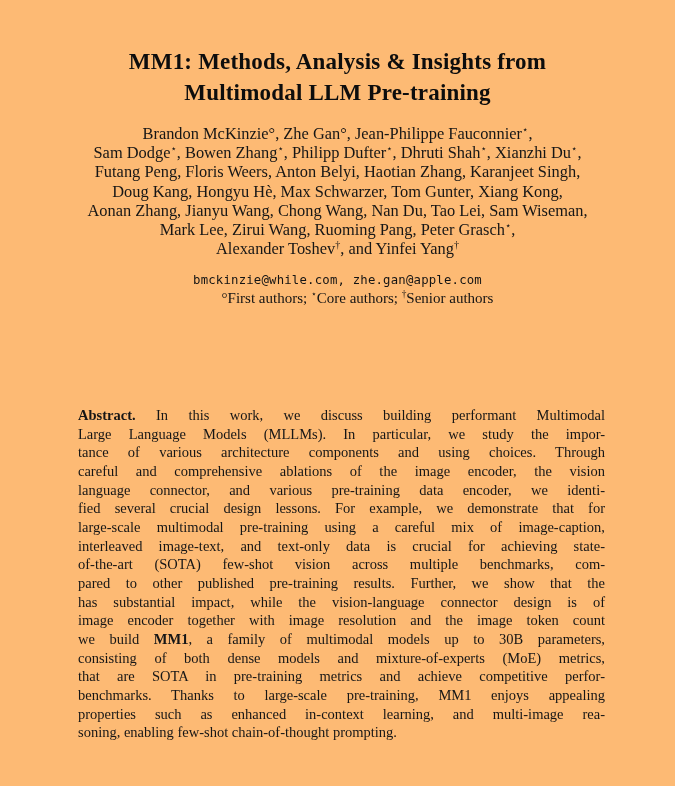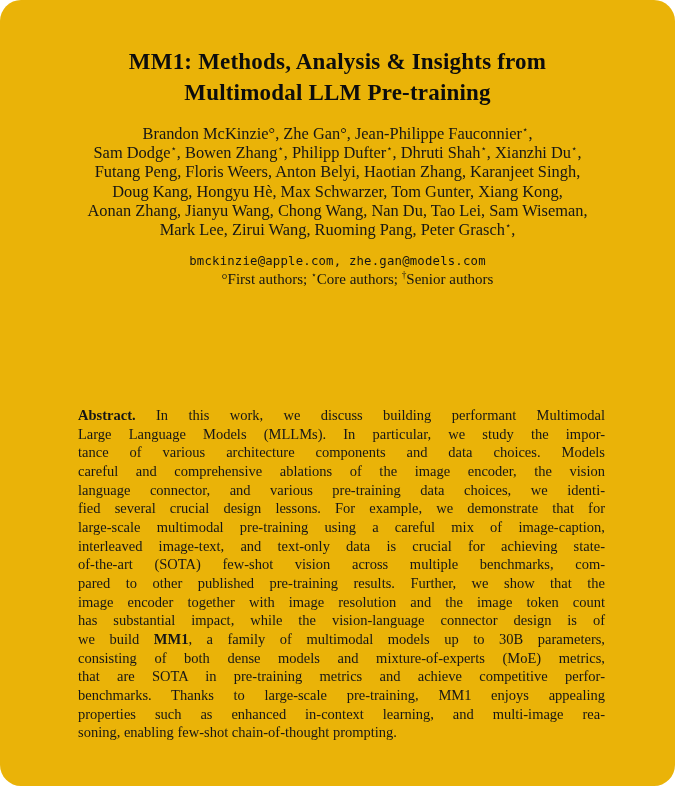--- a/index.html
+++ b/index.html
@@ -6,23 +6,22 @@
   html, body { background: #ffffff; }
   body {
     width: 675px; height: 786px;
     font-family: "Liberation Serif", serif;
     color: #141414;
     -webkit-font-smoothing: antialiased;
   }
   .page {
     position: relative;
     width: 675px; height: 786px;
-    background: #eab308;
+    background: #fdba74;
     overflow: hidden;
-    border-radius: 21px;
   }
   .title-block {
     padding-top: 46px;
     text-align: center;
     font-weight: bold;
     font-size: 23px;
     line-height: 31px;
     letter-spacing: 0.2px;
     color: #0d0d0d;
   }
@@ -85,40 +84,41 @@
     <div>Multimodal LLM Pre-training</div>
   </div>
 
   <div class="authors-block">
       <div class="">Brandon McKinzie°, Zhe Gan°, Jean-Philippe Fauconnier<sup>⋆</sup>,</div>
       <div class="">Sam Dodge<sup>⋆</sup>, Bowen Zhang<sup>⋆</sup>, Philipp Dufter<sup>⋆</sup>, Dhruti Shah<sup>⋆</sup>, Xianzhi Du<sup>⋆</sup>,</div>
       <div class="">Futang Peng, Floris Weers, Anton Belyi, Haotian Zhang, Karanjeet Singh,</div>
       <div class="">Doug Kang, Hongyu Hè, Max Schwarzer, Tom Gunter, Xiang Kong,</div>
       <div class="">Aonan Zhang, Jianyu Wang, Chong Wang, Nan Du, Tao Lei, Sam Wiseman,</div>
       <div class="">Mark Lee, Zirui Wang, Ruoming Pang, Peter Grasch<sup>⋆</sup>,</div>
+      <div class=" last-line">Alexander Toshev<sup>†</sup>, and Yinfei Yang<sup>†</sup></div>
     </div>
 
   <div class="affiliation-block">
-    <div class="emails-line">bmckinzie@apple.com, zhe.gan@models.com</div>
+    <div class="emails-line">bmckinzie@while.com, zhe.gan@apple.com</div>
     <div class="footnote-line">°First authors; <sup>⋆</sup>Core authors; <sup>†</sup>Senior authors</div>
   </div>
 
   <div class="abstract-block">
       <div class="jline"><b>Abstract.</b> In this work, we discuss building performant Multimodal</div>
       <div class="jline">Large Language Models (MLLMs). In particular, we study the impor-</div>
-      <div class="jline">tance of various architecture components and data choices. Models</div>
+      <div class="jline">tance of various architecture components and using choices. Through</div>
       <div class="jline">careful and comprehensive ablations of the image encoder, the vision</div>
-      <div class="jline">language connector, and various pre-training data choices, we identi-</div>
+      <div class="jline">language connector, and various pre-training data encoder, we identi-</div>
       <div class="jline">fied several crucial design lessons. For example, we demonstrate that for</div>
       <div class="jline">large-scale multimodal pre-training using a careful mix of image-caption,</div>
       <div class="jline">interleaved image-text, and text-only data is crucial for achieving state-</div>
       <div class="jline">of-the-art (SOTA) few-shot vision across multiple benchmarks, com-</div>
       <div class="jline">pared to other published pre-training results. Further, we show that the</div>
+      <div class="jline">has substantial impact, while the vision-language connector design is of</div>
       <div class="jline">image encoder together with image resolution and the image token count</div>
-      <div class="jline">has substantial impact, while the vision-language connector design is of</div>
       <div class="jline">we build <b>MM1</b>, a family of multimodal models up to 30B parameters,</div>
       <div class="jline">consisting of both dense models and mixture-of-experts (MoE) metrics,</div>
       <div class="jline">that are SOTA in pre-training metrics and achieve competitive perfor-</div>
       <div class="jline">benchmarks. Thanks to large-scale pre-training, MM1 enjoys appealing</div>
       <div class="jline">properties such as enhanced in-context learning, and multi-image rea-</div>
       <div class="jline last-line">soning, enabling few-shot chain-of-thought prompting.</div>
     </div>
 
 </div>
 

